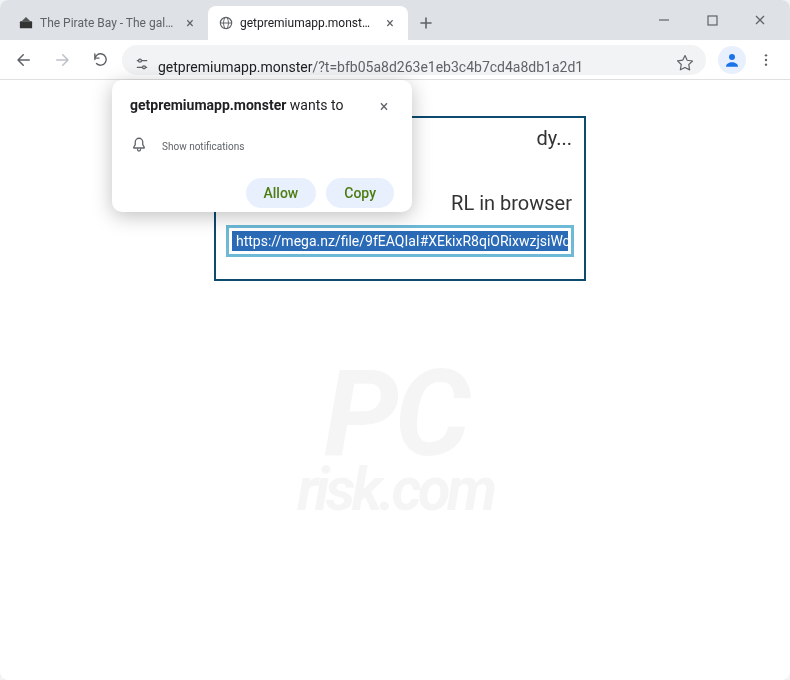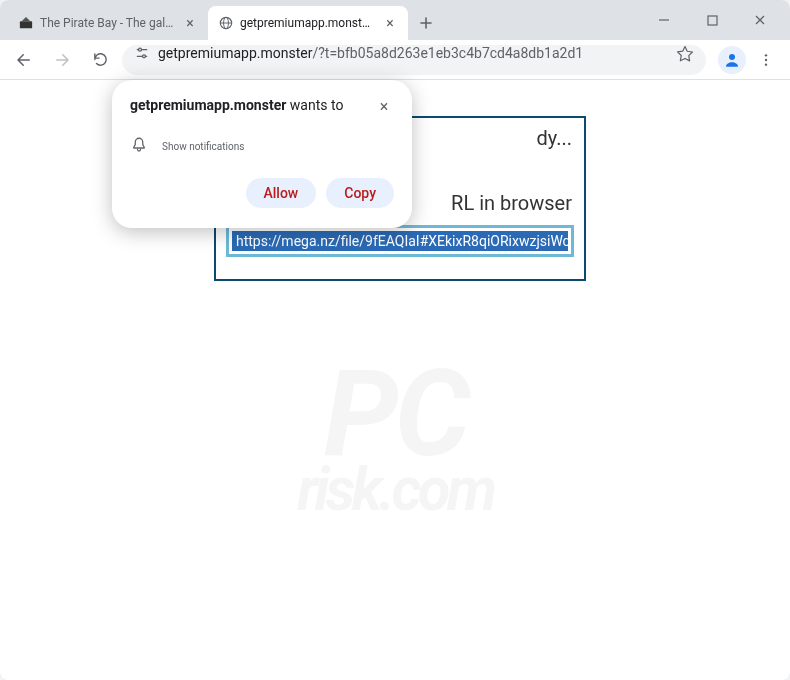--- a/index.html
+++ b/index.html
@@ -16,21 +16,21 @@
   .tab .title { white-space: nowrap; overflow: hidden; text-overflow: ellipsis; flex: 1; }
   .tab .close { width: 16px; height: 16px; display: flex; align-items: center; justify-content: center; font-size: 14px; color: #5f6368; cursor:pointer; }
   .newtab { width: 28px; height: 28px; display: flex; align-items: center; justify-content: center; color: #5f6368; font-size: 16px; margin-left: 4px; margin-bottom: 3px; cursor:pointer;}
   .window-controls { display: flex; align-items: center; height: 40px; padding-right: 8px; gap: 4px;}
   .wc { width: 44px; height: 32px; display: flex; align-items: center; justify-content: center; color: #5f6368; cursor:pointer;}
   
   
   .toolbar { height: 40px; background: #fff; display: flex; align-items: center; padding: 0 8px; gap: 6px; border-bottom: 1px solid #e0e0e0;}
   .nav-btn { width: 32px; height: 32px; border-radius: 50%; display: flex; align-items: center; justify-content: center; color: #5f6368; cursor:pointer;}
   .nav-btn.disabled { color: #bdc1c6; }
-  .omnibox { flex: 1; height: 30px; background: #f1f3f4; border-radius: 15px; display: flex; align-items: flex-start; padding: 0 12px; gap: 8px; font-size: 14px; color: #5f6368;}
+  .omnibox { flex: 1; height: 30px; background: #f1f3f4; border-radius: 15px; display: flex; align-items: flex-end; padding: 0 12px; gap: 8px; font-size: 14px; color: #5f6368;}
   .omnibox .url { flex:1; white-space: nowrap; overflow: hidden; text-overflow: ellipsis;}
   .omnibox .dom { color: #202124; }
   .right-icons { display: flex; align-items: center; gap: 4px; padding-left: 6px;}
   .avatar { width: 28px; height: 28px; border-radius: 50%; background: #e8f0fe; display: flex; align-items: center; justify-content: center;}
   .avatar svg { fill: #1a73e8;}
   
   
   .content { flex: 1; background: #fff; position: relative; overflow: hidden;}
   
   
@@ -40,29 +40,29 @@
   
   .greenbox { position: absolute; left: 214px; top: 36px; width: 372px; border: 2px solid #0c4a6e; background: #fff; padding: 0 0 14px 0;}
   .greenbox .line1 { font-size: 20px; color: #333; padding: 8px 12px 2px;}
   .greenbox .count { font-size: 28px; font-weight: 700; color: #d32222; padding: 0 12px 4px; text-align: left;}
   .greenbox .line2 { font-size: 20px; color: #333; padding: 2px 12px 10px;}
   .urlwrap { margin: 0 10px 8px; border: 3px solid #6db9d6; padding: 3px; background:#fff;}
   .urlsel { background: #2a6ab6; color: #fff; font-size: 14px; padding: 2px 4px; white-space: nowrap; overflow: hidden; display:block;}
   .copybtn { margin: 0 10px; background: #2a7aa8; color: #fff; border: none; padding: 10px 16px; font-size: 18px; cursor: pointer; display:inline-block;}
   
   
-  .prompt { position: absolute; left: 112px; top: 80px; width: 300px; background: #fff; border-radius: 20px; box-shadow: 0 4px 20px rgba(0,0,0,0.25); padding: 16px 18px 20px; z-index: 10;}
+  .prompt { position: absolute; left: 112px; top: 80px; width: 300px; background: #fff; border-radius: 10px; box-shadow: 0 4px 20px rgba(0,0,0,0.25); padding: 16px 18px 4px; z-index: 10;}
   .prompt-head { display: flex; justify-content: space-between; align-items: flex-start;}
   .prompt-title { font-size: 14px; color: #202124; line-height: 1.4; flex:1;}
   .prompt-title b { font-weight: 700;}
   .prompt-close { width: 20px; height: 20px; display: flex; align-items: center; justify-content: center; color: #5f6368; cursor:pointer; font-size: 16px;}
   .prompt-row { display: flex; align-items: center; gap: 14px; margin: 20px 0 22px; color: #5f6368; font-size: 10px;}
   .prompt-row svg { width: 18px; height: 18px; fill: #5f6368;}
   .prompt-actions { display: flex; justify-content: flex-end; gap: 10px;}
-  .pbtn { border: none; background: #e8f0fe; color: #b91c1c; font-size: 14px; font-weight: 500; padding: 7px 18px; border-radius: 18px; cursor: pointer;}
+  .pbtn { border: none; background: #e8f0fe; color: #4d7c0f; font-size: 14px; font-weight: 500; padding: 7px 18px; border-radius: 18px; cursor: pointer;}
   
 </style>
 </head>
 <body>
 
 <div class="window">
 
   <div class="titlebar">
     <div class="tabs">
       <div class="tab">

